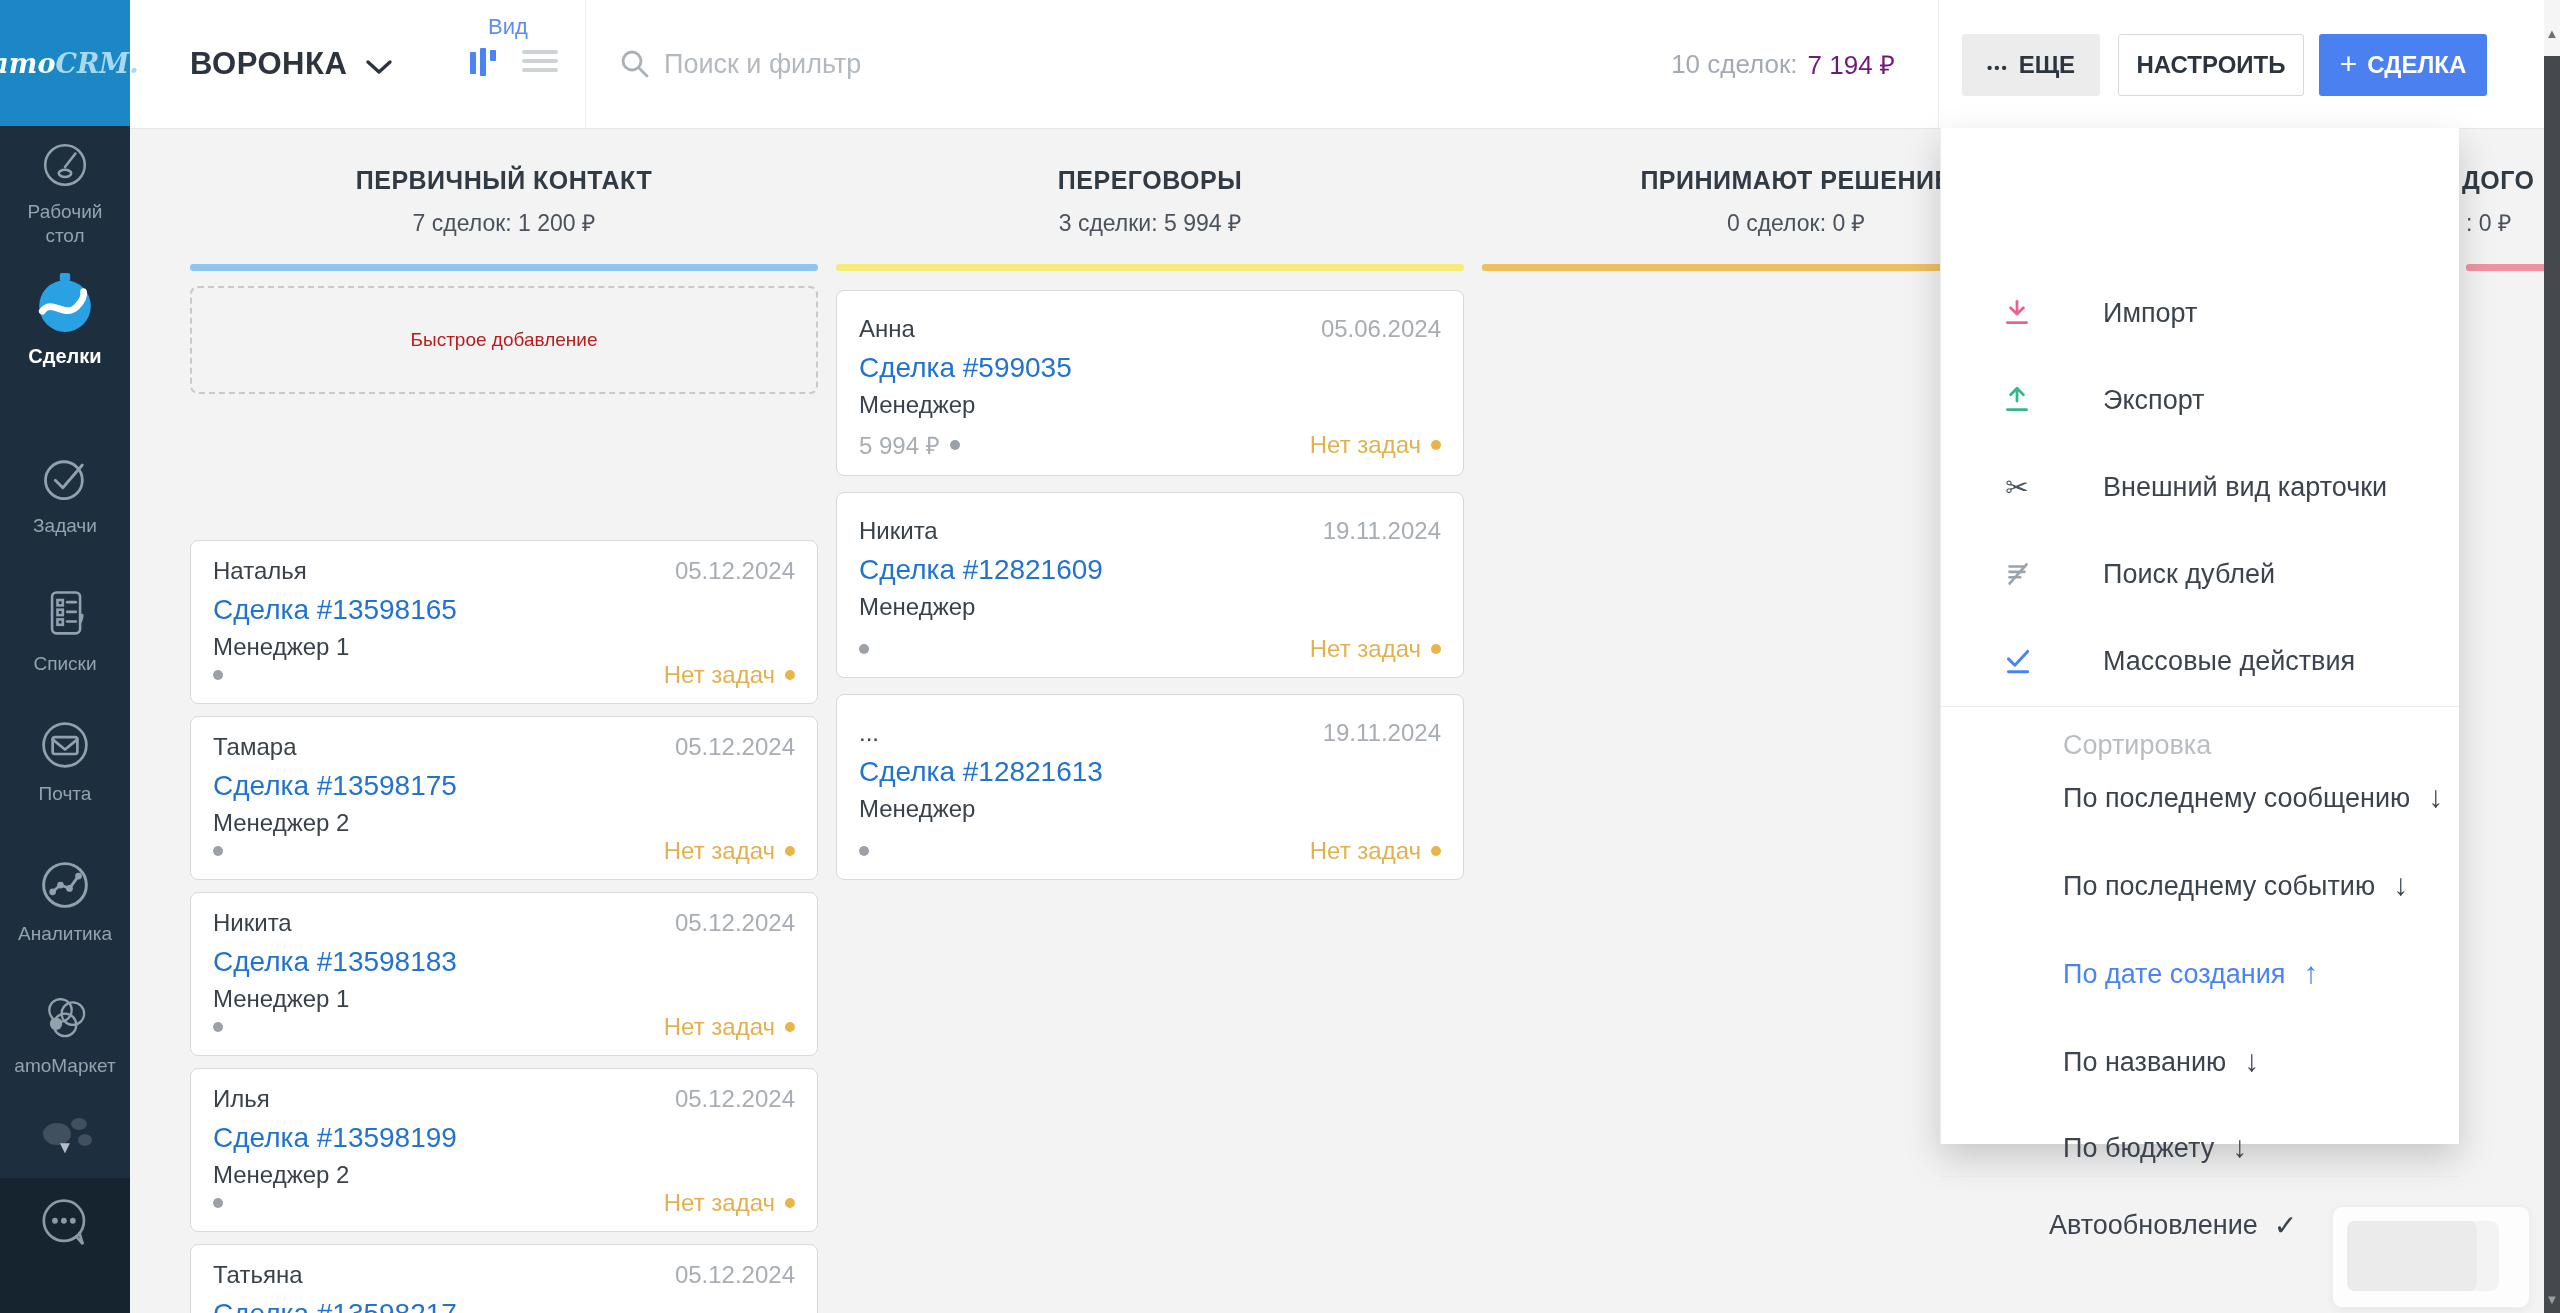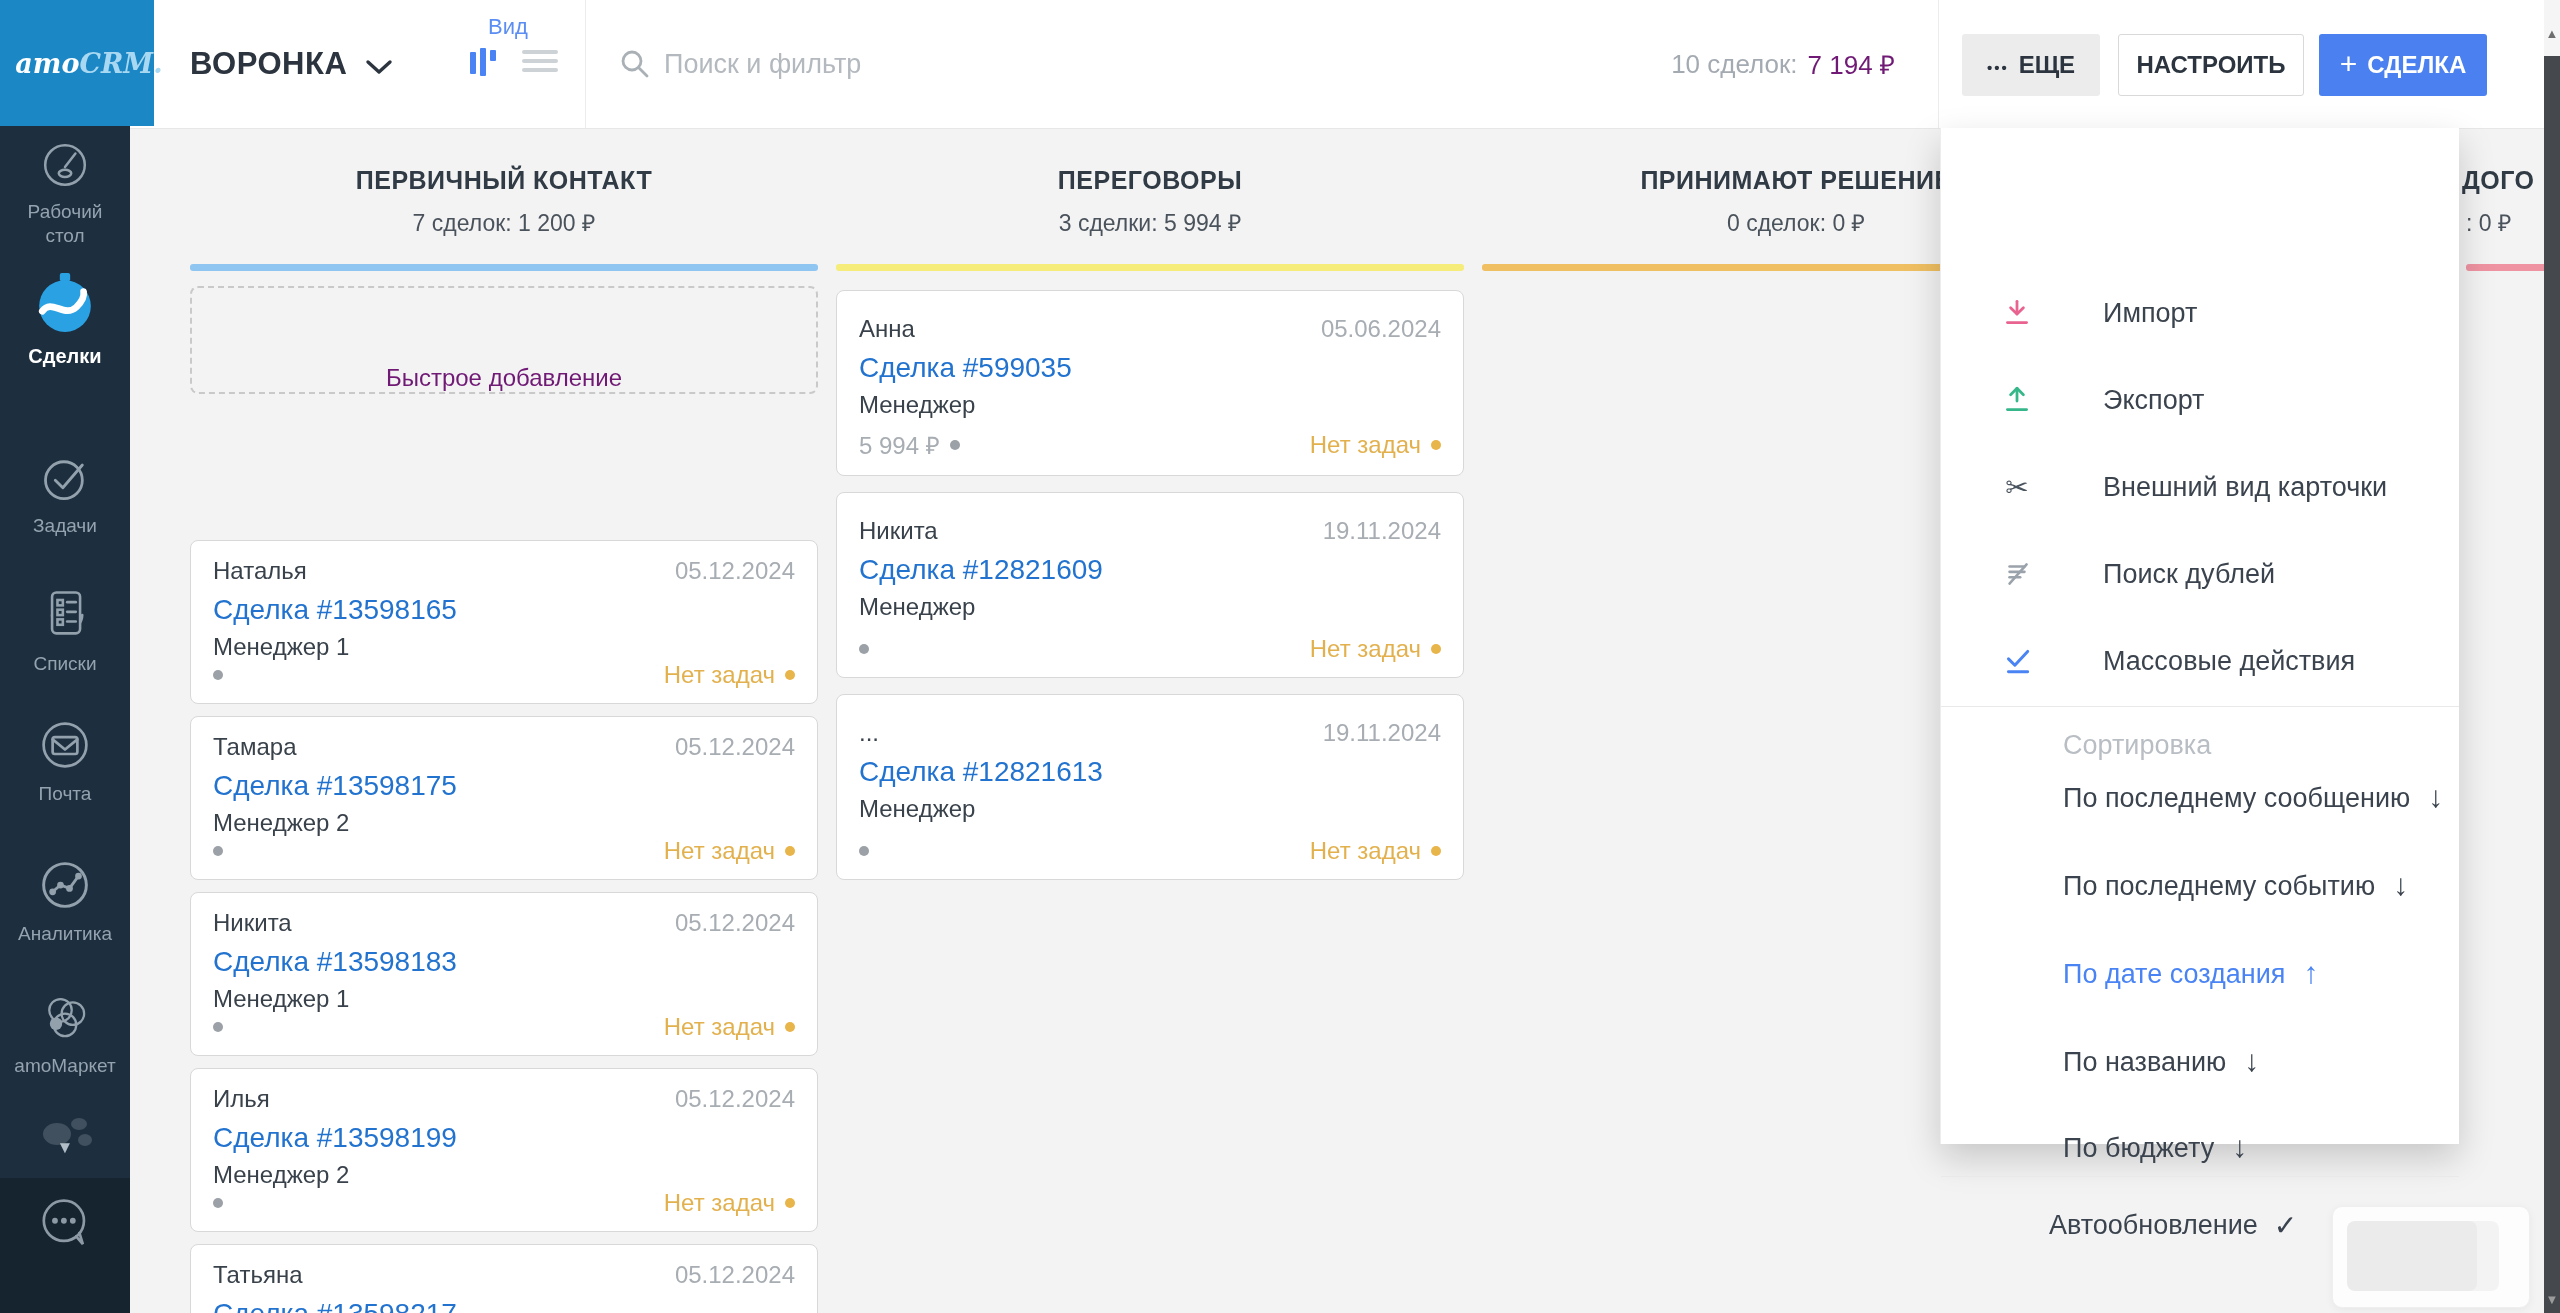--- a/index.html
+++ b/index.html
@@ -2,21 +2,21 @@
 <html><head>
 <meta charset="utf-8">
 <style>
   html,body{margin:0;padding:0;background:#888;}
   #app{position:relative;width:2560px;height:1313px;overflow:hidden;background:#f3f3f4;
        font-family:"Liberation Sans",sans-serif;-webkit-font-smoothing:antialiased;}
   
   .sidebar{position:absolute;left:0;top:0;width:130px;height:1313px;background:#1d2e3e;z-index:30;}
   .logo{position:absolute;left:0;top:0;width:130px;height:126px;background:#1b87c4;
         display:flex;align-items:center;justify-content:center;
-        font-family:"DejaVu Serif",serif;font-style:italic;font-weight:bold;font-size:27px;padding-left:24px;}
+        font-family:"DejaVu Serif",serif;font-style:italic;font-weight:bold;font-size:27px;}
   .logo .amo{color:#ffffff;}
   .logo .crm{color:#a8d8f2;}
   .snav{position:absolute;left:0;width:130px;text-align:center;cursor:pointer;}
   .snav-label{font-size:19px;line-height:24px;color:#95a3af;padding:0 14px;margin-top:6px;}
   .snav.active .snav-label{color:#ffffff;font-weight:bold;font-size:20px;}
   .sbottom{position:absolute;left:0;top:1178px;width:130px;height:135px;background:#15242f;}
   .paw{position:absolute;left:0;top:1112px;width:130px;text-align:center;opacity:.9;}
   .paw svg{opacity:.22;}
   .paw .chev{position:absolute;left:0;right:0;top:26px;color:#c3ced6;font-size:17px;}
   
@@ -54,22 +54,22 @@
   .col-title{position:absolute;top:38px;width:628px;text-align:center;font-size:25px;font-weight:bold;
              color:#313b45;letter-spacing:.5px;white-space:nowrap;}
   .col-count{position:absolute;top:78px;width:628px;text-align:center;font-size:23px;color:#4a525b;white-space:nowrap;}
   .col-bar{position:absolute;top:136px;left:0;width:628px;height:7px;border-radius:3px;}
   .c1{left:190px;} .c2{left:836px;} .c3{left:1482px;}
   .c4{left:2462px;}
   .c4 .col-title{width:auto;text-align:left;}
   .c4 .col-count{width:auto;text-align:left;left:4px;}
   .c4 .col-bar{width:98px;left:4px;}
   .quick-add{position:absolute;left:0;top:158px;width:628px;height:108px;box-sizing:border-box;
-             border:2px dashed #c9c9c9;border-radius:8px;display:flex;align-items:flex-end;justify-content:center;
-             font-size:24px;color:#701a75;cursor:pointer;}
+             border:2px dashed #c9c9c9;border-radius:8px;display:flex;align-items:center;justify-content:center;
+             font-size:19px;color:#b91c1c;cursor:pointer;}
   .card{position:absolute;left:0;width:628px;background:#fff;border:1px solid #d8d8d8;border-radius:8px;
         box-sizing:border-box;padding:16px 22px;cursor:pointer;}
   .card.h1{height:164px;} .card.h2{height:186px;padding-top:24px;}
   .crow1{display:flex;justify-content:space-between;align-items:baseline;}
   .cname{font-size:24px;color:#39424b;}
   .cdate{font-size:24px;color:#a7adb3;}
   .cdeal{display:inline-block;font-size:28px;color:#2273cf;margin-top:9px;text-decoration:none;}
   .cmgr{font-size:24px;color:#39424b;margin-top:7px;}
   .cbot{position:absolute;left:22px;right:22px;bottom:14px;display:flex;justify-content:space-between;align-items:center;}
   .cleft,.cright{display:flex;align-items:center;gap:10px;}

